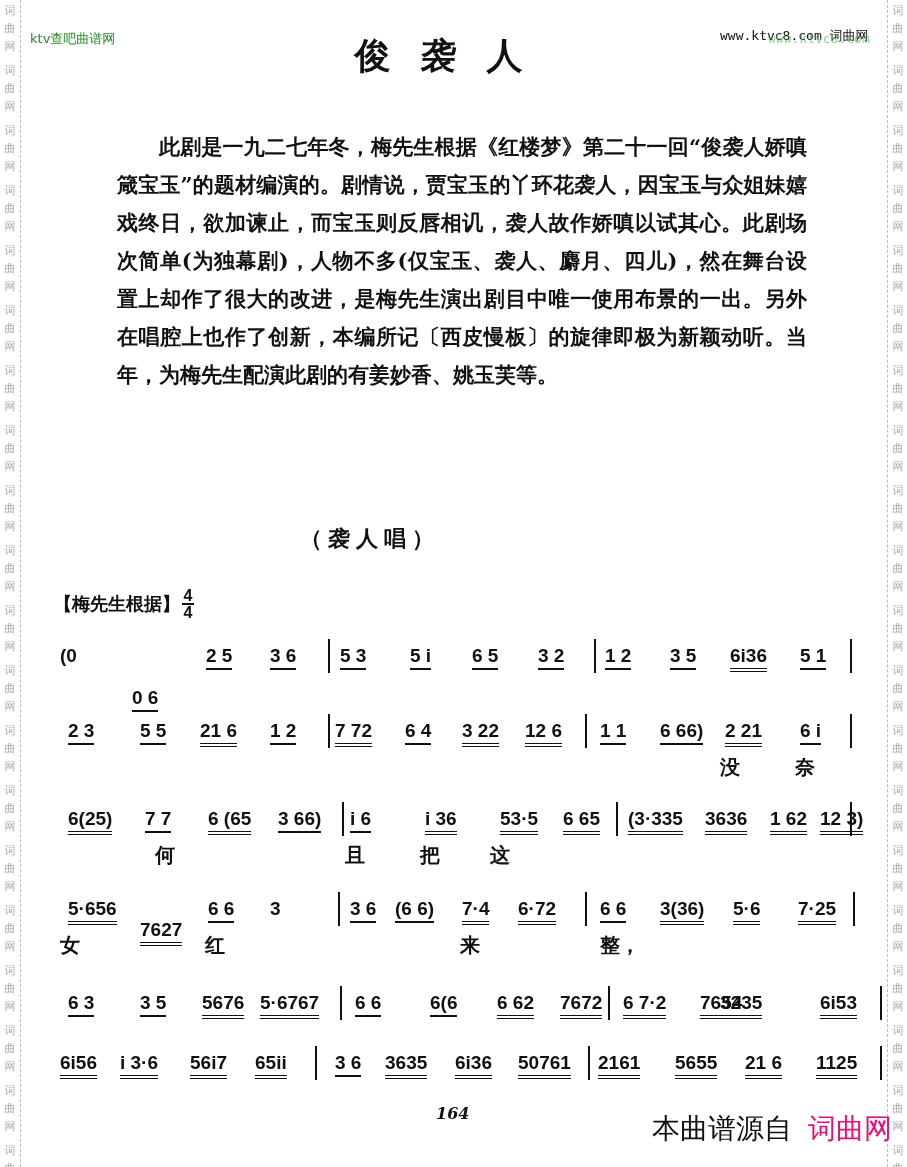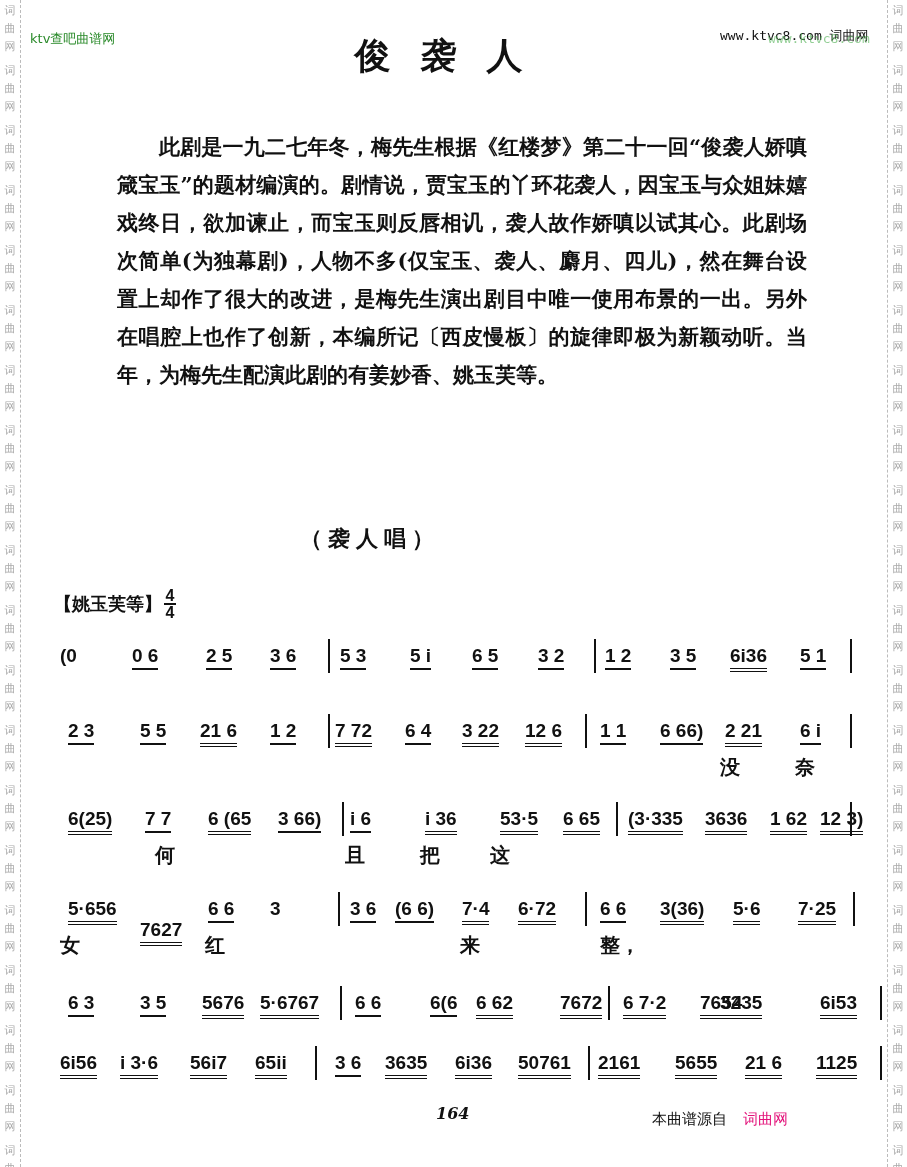--- a/index.html
+++ b/index.html
@@ -18,21 +18,21 @@
   .tempo{position:absolute;left:54px;top:588px;font-size:18px;font-weight:bold;display:flex;align-items:center;}
   .frac{display:inline-flex;flex-direction:column;align-items:center;font-family:"Liberation Sans",sans-serif;font-size:16px;line-height:15px;margin-left:2px;}
   .frac .bar{width:12px;border-top:2px solid #111;}
   .row{position:absolute;left:60px;width:795px;height:36px;}
   .note{position:absolute;top:0;font-family:"Liberation Sans",sans-serif;font-weight:bold;font-size:19px;white-space:nowrap;}
   .note.u1{border-bottom:2px solid #111;padding-bottom:1px;}
   .note.u2{border-bottom:4px double #111;padding-bottom:1px;}
   .barline{position:absolute;top:-6px;width:2px;height:34px;background:#111;}
   .lyric{position:absolute;font-size:20px;font-weight:bold;}
   .page-num{position:absolute;left:436px;top:1104px;font-family:"DejaVu Serif",serif;font-style:italic;font-weight:bold;font-size:16px;}
-  .footer{position:absolute;left:652px;top:1110px;font-family:"DejaVu Sans",sans-serif;font-size:15px;color:#111;}
+  .footer{position:absolute;left:652px;top:1110px;font-family:"DejaVu Sans",sans-serif;font-size:28px;color:#111;}
   .footer .brand{color:#e3127a;margin-left:16px;}
 </style>
 </head>
 <body>
 
 <div class="side left" id="wmL">
     <div class="wm" style="top: 2px;">词<br>曲<br>网</div>
     <div class="wm" style="top: 62px;">词<br>曲<br>网</div>
     <div class="wm" style="top: 122px;">词<br>曲<br>网</div>
     <div class="wm" style="top: 182px;">词<br>曲<br>网</div>
@@ -84,32 +84,32 @@
 
 <div class="title">俊袭人</div>
 
 <div class="intro">
   <p>此剧是一九二七年冬，梅先生根据《红楼梦》第二十一回“俊袭人娇嗔箴宝玉”的题材编演的。剧情说，贾宝玉的丫环花袭人，因宝玉与众姐妹嬉戏终日，欲加谏止，而宝玉则反唇相讥，袭人故作娇嗔以试其心。此剧场次简单(为独幕剧)，人物不多(仅宝玉、袭人、麝月、四儿)，然在舞台设置上却作了很大的改进，是梅先生演出剧目中唯一使用布景的一出。另外在唱腔上也作了创新，本编所记〔西皮慢板〕的旋律即极为新颖动听。当年，为梅先生配演此剧的有姜妙香、姚玉芙等。</p>
 </div>
 
 <div class="singer">（袭人唱）</div>
 
 <div class="tempo">
-  <span>【姚玉芙等】</span>
+  <span>【梅先生根据】</span>
   <span class="frac">
     <span>4</span>
     <span class="bar"></span>
     <span>4</span>
   </span>
 </div>
 
 <div id="score">
     <div class="row" style="top: 645px;">
       <span class="note" style="left: 0px;">(0</span>
-      <span class="note u1" style="left: 72px;">0 6</span>
+      <span class="note u1" style="left: 72px; margin-top: 42px;">0 6</span>
       <span class="note u1" style="left: 146px;">2 5</span>
       <span class="note u1" style="left: 210px;">3 6</span>
       <span class="note u1" style="left: 280px;">5 3</span>
       <span class="note u1" style="left: 350px;">5 i</span>
       <span class="note u1" style="left: 412px;">6 5</span>
       <span class="note u1" style="left: 478px;">3 2</span>
       <span class="note u1" style="left: 545px;">1 2</span>
       <span class="note u1" style="left: 610px;">3 5</span>
       <span class="note u2" style="left: 670px;">6i36</span>
       <span class="note u1" style="left: 740px;">5 1</span>
@@ -178,21 +178,21 @@
       <span class="lyric" style="left: 400px; top: 34px;">来</span>
       <span class="lyric" style="left: 540px; top: 34px;">整，</span>
     </div>
     <div class="row" style="top: 992px;">
       <span class="note u1" style="left: 8px;">6 3</span>
       <span class="note u1" style="left: 80px;">3 5</span>
       <span class="note u2" style="left: 142px;">5676</span>
       <span class="note u2" style="left: 200px;">5·6767</span>
       <span class="note u1" style="left: 295px;">6 6</span>
       <span class="note u1" style="left: 370px;">6(6</span>
-      <span class="note u2" style="left: 416px;">6 62</span>
+      <span class="note u2" style="left: 437px;">6 62</span>
       <span class="note u2" style="left: 500px; text-align: center;">7672</span>
       <span class="note u2" style="left: 563px;">6 7·2</span>
       <span class="note u2" style="left: 640px;">7654</span>
       <span class="note u2" style="left: 660px;">3235</span>
       <span class="note u2" style="left: 760px; text-align: center;">6i53</span>
       <span class="barline" style="left: 280px;"></span>
       <span class="barline" style="left: 548px;"></span>
       <span class="barline" style="left: 820px;"></span>
     </div>
     <div class="row" style="top: 1052px;">

